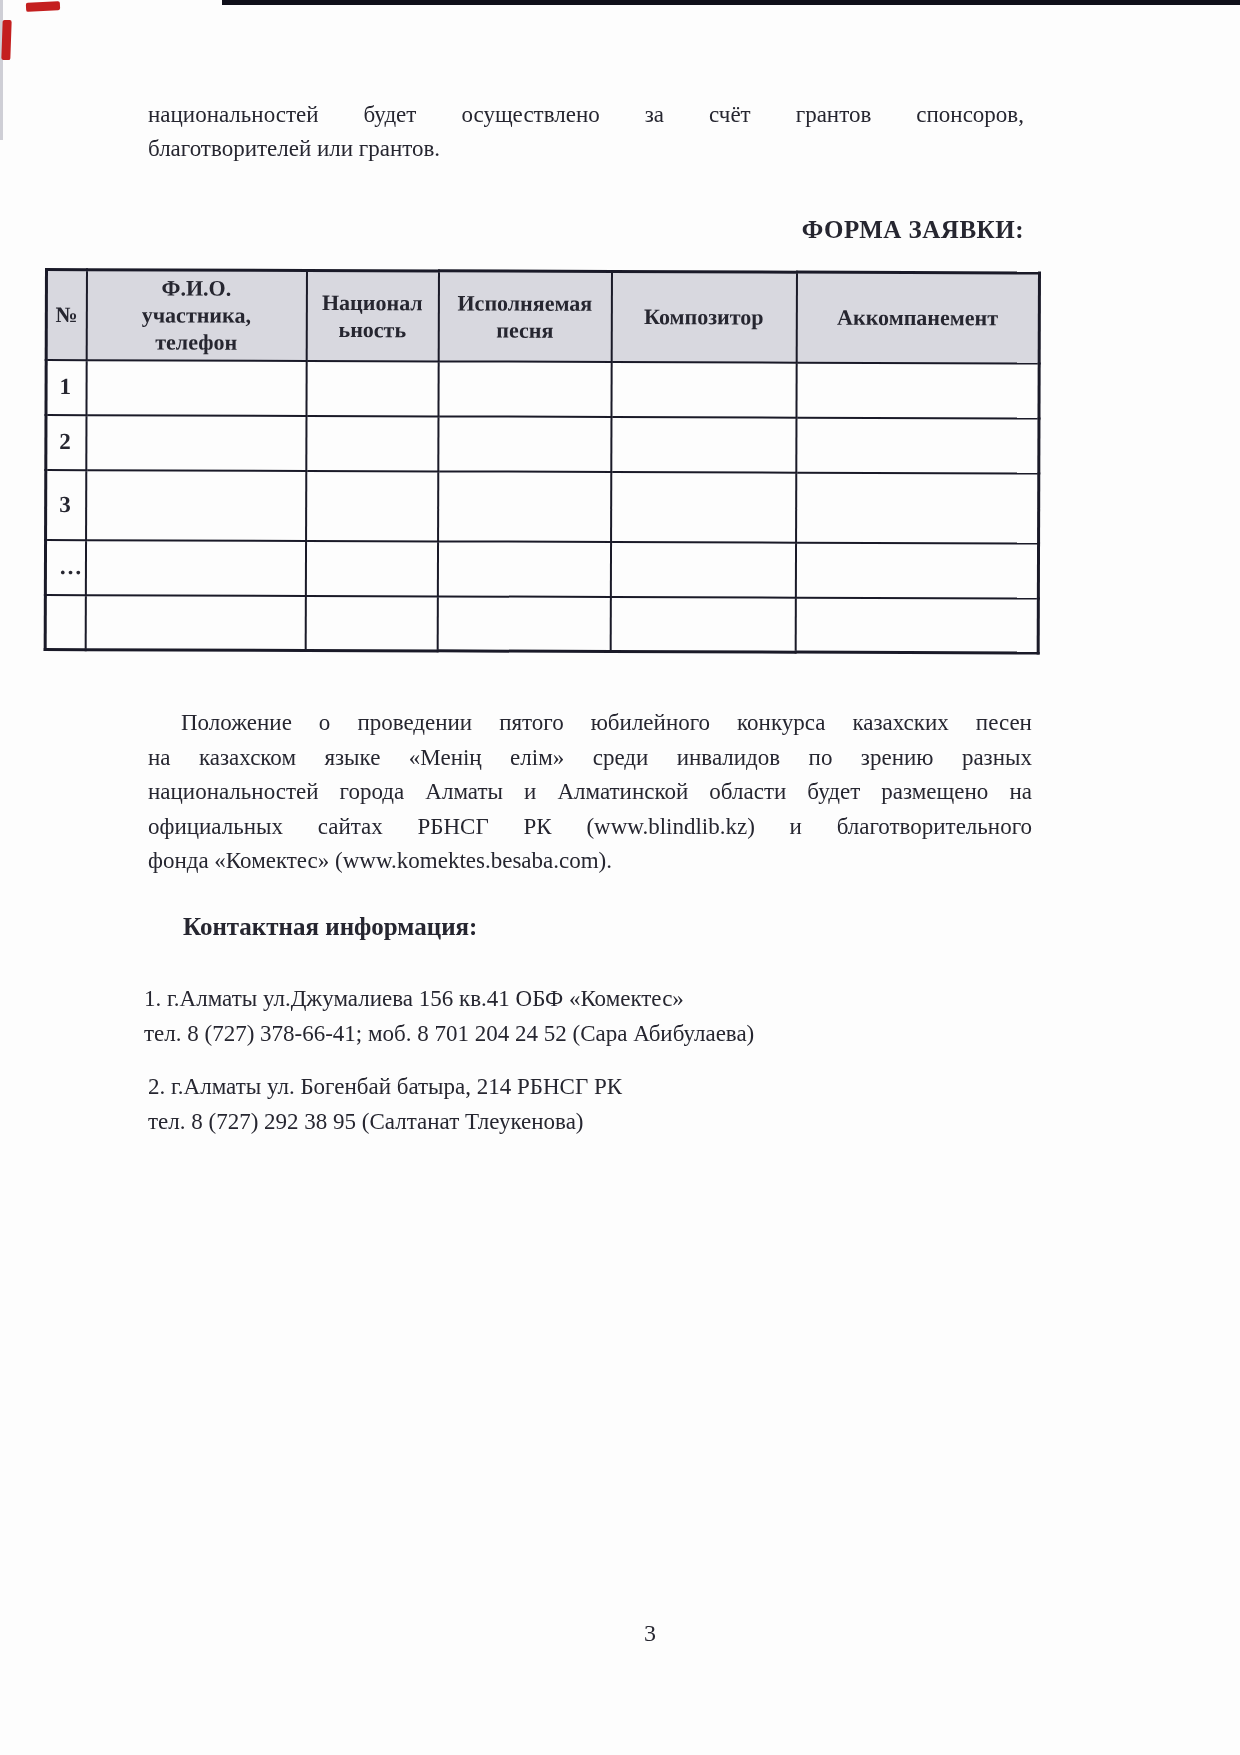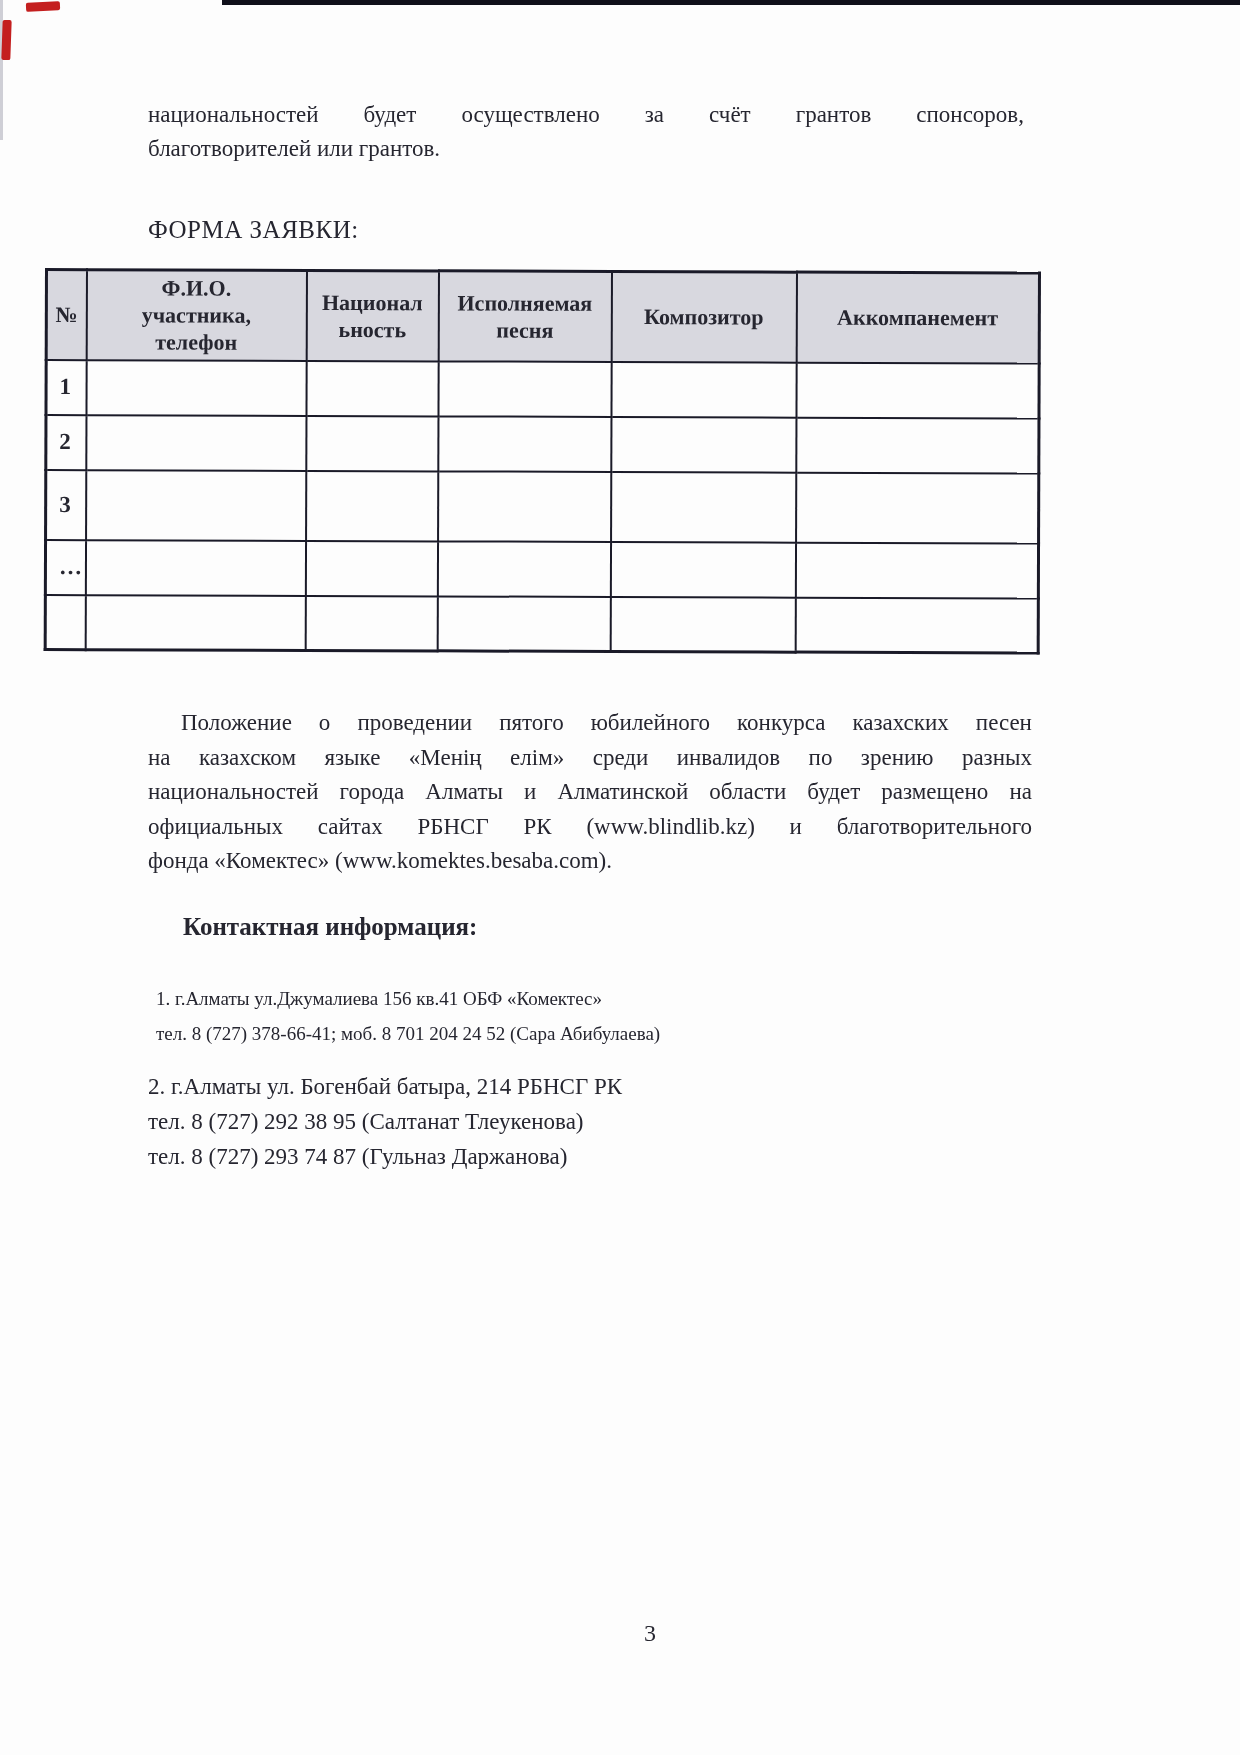--- a/index.html
+++ b/index.html
@@ -44,21 +44,21 @@
   .intro {
     position: absolute; left: 148px; top: 98px; width: 876px;
     font-size: 23px; line-height: 34px;
   }
   .jline { display: flex; justify-content: space-between; text-align: right; }
   .jline span { white-space: nowrap; }
   .jline.indent { padding-left: 33px; }
   
   .form-heading {
     position: absolute; left: 148px; top: 216px; width: 876px;
-    text-align: left; font-size: 25px; font-weight: normal;
+    text-align: right; font-size: 25px; font-weight: bold;
     letter-spacing: 0.5px;
   }
   
   .application-table {
     position: absolute; left: 45px; top: 268px; width: 993px;
     border-collapse: collapse; table-layout: fixed;
     border: 3px solid var(--border);
     transform: rotate(0.2deg); transform-origin: left top;
   }
   .application-table th, .application-table td {
@@ -83,22 +83,22 @@
   .placement {
     position: absolute; left: 148px; top: 706px; width: 884px;
     font-size: 23px; line-height: 34.5px;
   }
   
   .contact-heading {
     position: absolute; left: 183px; top: 913px;
     font-size: 25px; font-weight: bold;
   }
   .contact-entry-1 {
-    position: absolute; left: 156px; top: 981px;
-    font-size: 19px; line-height: 35px;
+    position: absolute; left: 144px; top: 981px;
+    font-size: 23px; line-height: 35px;
   }
   .contact-entry-2 {
     position: absolute; left: 148px; top: 1069px;
     font-size: 23px; line-height: 35px;
   }
   
   .page-number {
     position: absolute; left: 45px; top: 1620px; width: 1210px;
     text-align: center; font-size: 24px;
   }
@@ -244,18 +244,17 @@
   <div class="contact-heading">Контактная информация:</div>
 
   <div class="contact-entry-1">
     <div>1. г.Алматы ул.Джумалиева 156 кв.41 ОБФ «Комектес»</div>
     <div>тел. 8 (727) 378-66-41; моб. 8 701 204 24 52 (Сара Абибулаева)</div>
   </div>
 
   <div class="contact-entry-2">
     <div>2. г.Алматы ул. Богенбай батыра, 214 РБНСГ РК</div>
     <div>тел. 8 (727) 292 38 95 (Салтанат Тлеукенова)</div>
-    <div>тел. 8 (727) 293 74 87 (Гульназ Даржанова)</div>
   </div>
 
   <div class="page-number">3</div>
 
 </div>
 
 </body></html>

